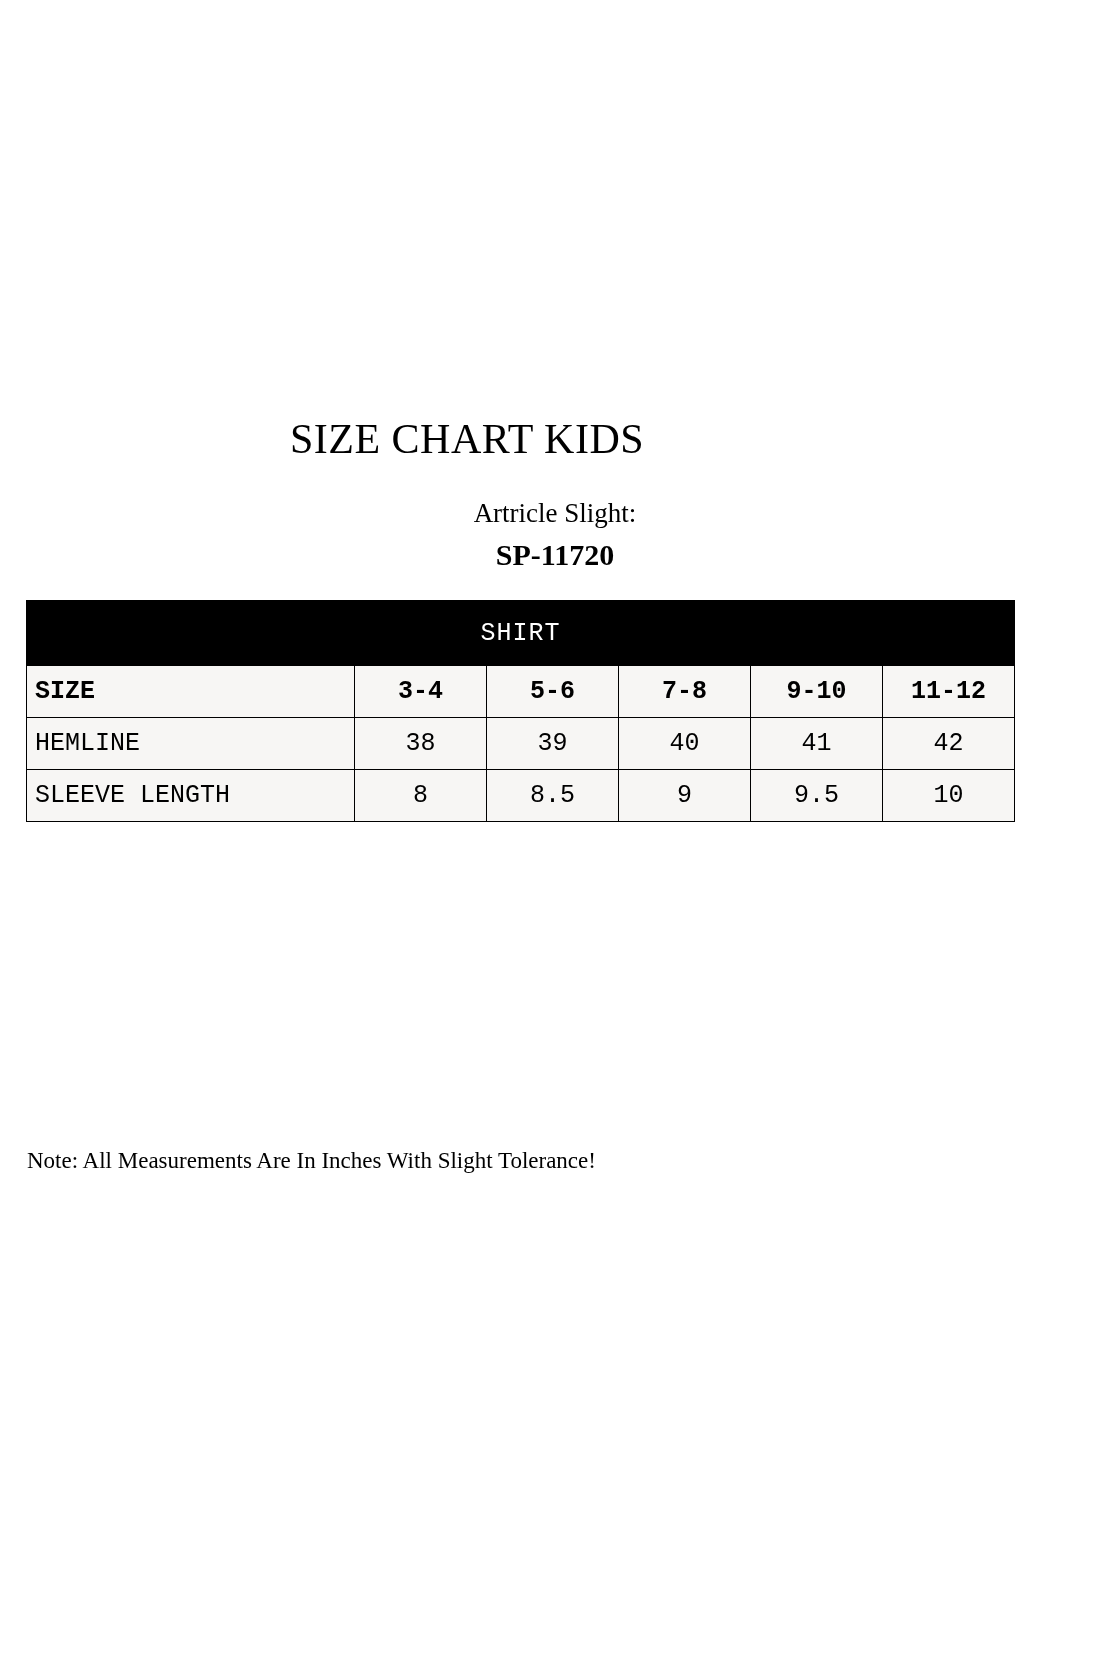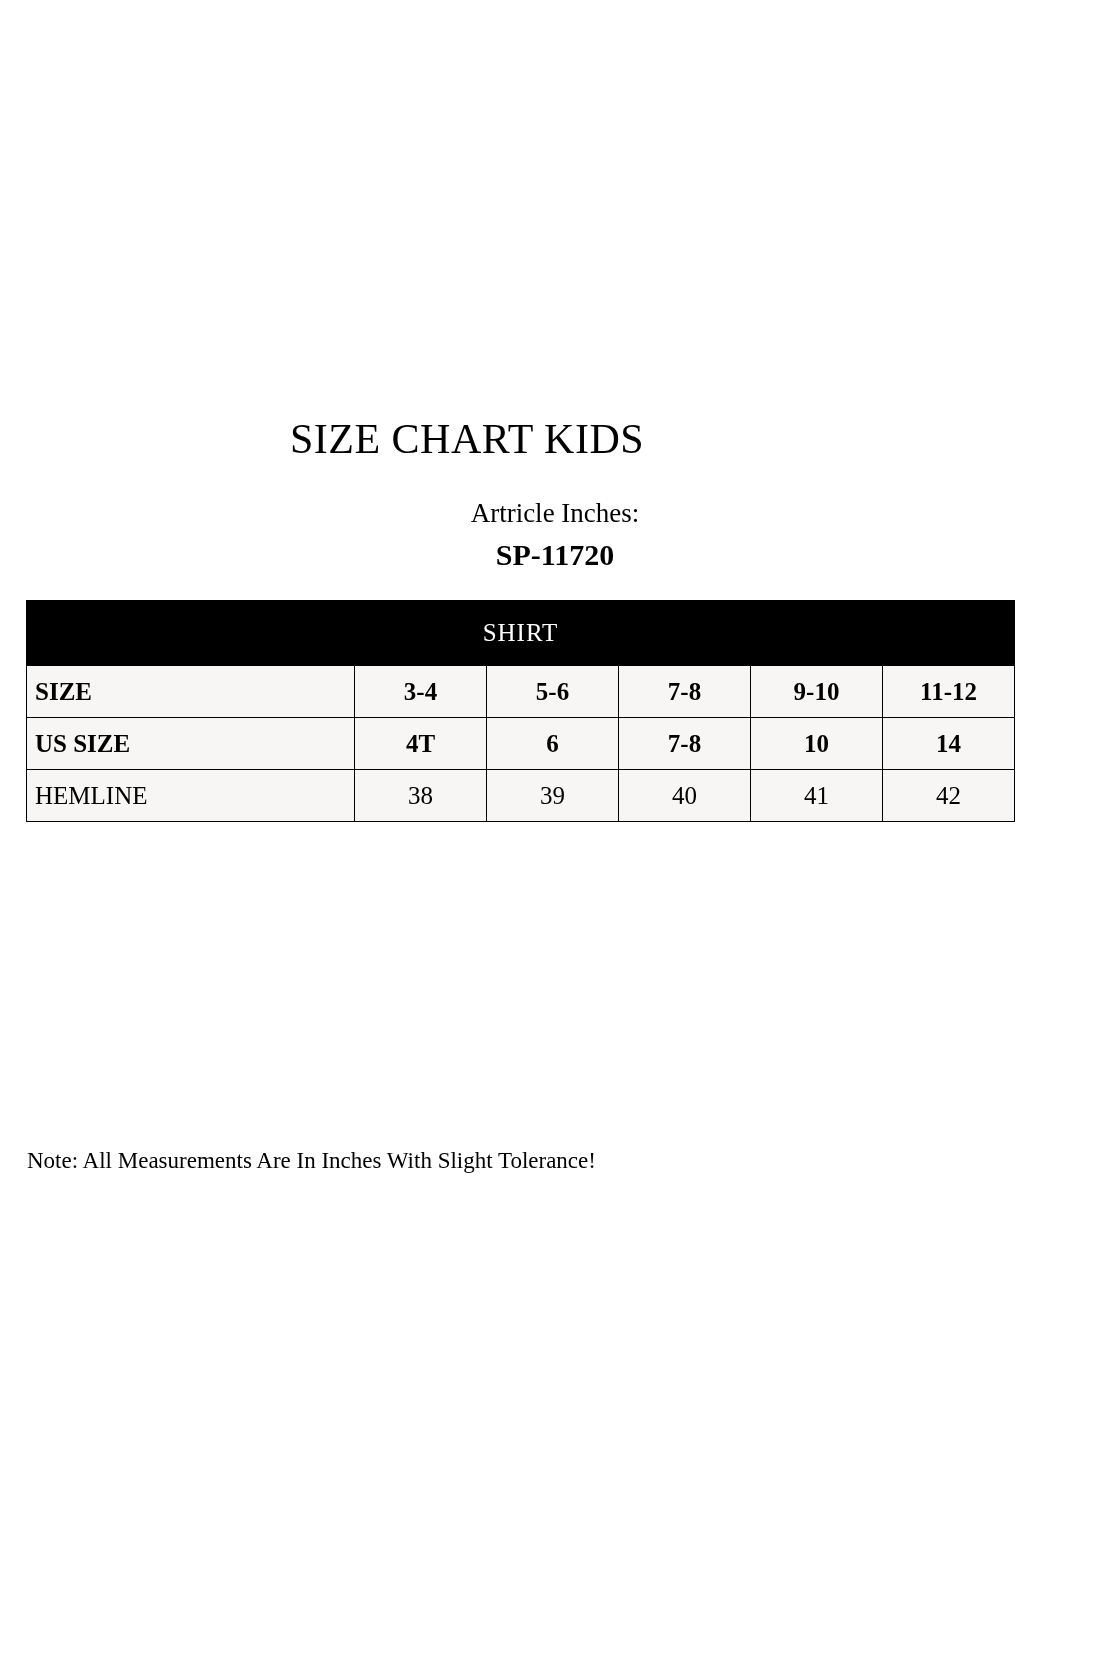--- a/index.html
+++ b/index.html
@@ -58,20 +58,21 @@
     position: absolute;
     left: 26px;
     top: 600px;
     width: 1062px;
   }
 
   table.size-table {
     border-collapse: collapse;
     width: 988px;
     table-layout: fixed;
+    font-family: Liberation Mono, monospace;
   }
 
   table.size-table td {
     border: 1.5px solid #000000;
     padding: 0;
     height: 51px;
     font-size: 25px;
     background: #f7f6f4;
   }
 
@@ -125,21 +126,21 @@
   col.c3 { width: 132px; }
   col.c4 { width: 132px; }
   col.c5 { width: 132px; }
 </style>
 </head>
 <body>
 
 <div class="page">
 
   <div class="title">SIZE CHART KIDS</div>
-  <div class="subtitle-label">Artricle Inches:</div>
+  <div class="subtitle-label">Artricle Slight:</div>
   <div class="subtitle-value">SP-11720</div>
 
   <div class="table-wrap">
     <table class="size-table">
       <colgroup>
         <col class="c0">
           <col class="c1">
           <col class="c2">
           <col class="c3">
           <col class="c4">
@@ -152,41 +153,41 @@
 
         <tr>
           <td class="hdr-label">SIZE</td>
           <td class="hdr-value">3-4</td>
           <td class="hdr-value">5-6</td>
           <td class="hdr-value">7-8</td>
           <td class="hdr-value">9-10</td>
           <td class="hdr-value">11-12</td>
         </tr>
 
-        <tr>
-          <td class="hdr-label">US SIZE</td>
-          <td class="hdr-value">4T</td>
-          <td class="hdr-value">6</td>
-          <td class="hdr-value">7-8</td>
-          <td class="hdr-value">10</td>
-          <td class="hdr-value">14</td>
-        </tr>
 
 
 
 
         <tr>
           <td class="row-label">HEMLINE</td>
           <td class="row-value">38</td>
           <td class="row-value">39</td>
           <td class="row-value">40</td>
           <td class="row-value">41</td>
           <td class="row-value">42</td>
         </tr>
 
 
+        <tr>
+          <td class="row-label">SLEEVE LENGTH</td>
+          <td class="row-value">8</td>
+          <td class="row-value">8.5</td>
+          <td class="row-value">9</td>
+          <td class="row-value">9.5</td>
+          <td class="row-value">10</td>
+        </tr>
       </tbody>
     </table>
   </div>
 
   <div class="note">Note: All Measurements Are In Inches With Slight Tolerance!</div>
 
 </div>
 
 </body></html>

